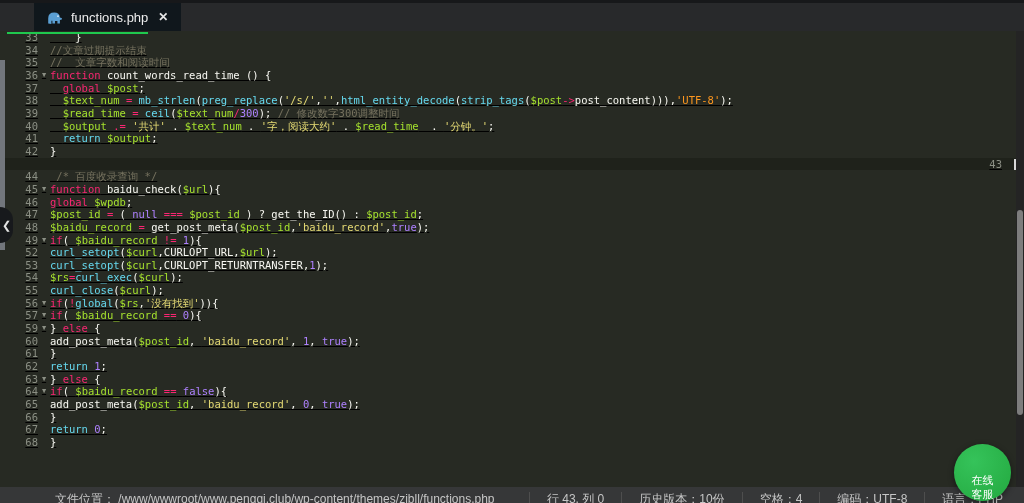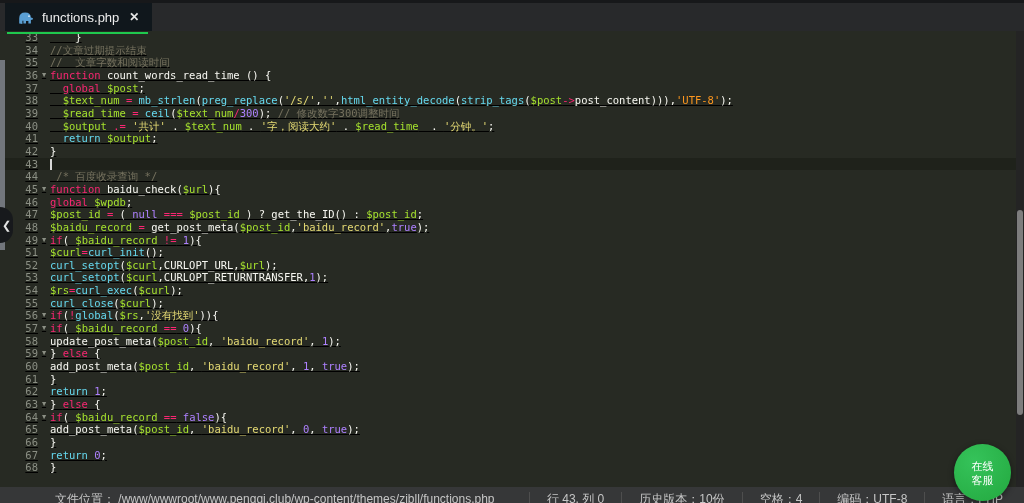--- a/index.html
+++ b/index.html
@@ -3,32 +3,32 @@
 <meta charset="utf-8">
 <style>
   html,body{margin:0;padding:0;}
   body{
     width:1024px;height:503px;overflow:hidden;position:relative;
     background:var(--editor_bg);
     font-family:"DejaVu Sans Mono", monospace;
   }
   
   .topline{height:3px;background:var(--topline_bg);}
-  .tabbar{height:28px;background:var(--tabbar_bg);display:flex;align-items:stretch;padding-left:5px;position:relative;}
+  .tabbar{height:28px;background:var(--tabbar_bg);display:flex;align-items:stretch;padding-left:34px;position:relative;}
   .tab{
     display:flex;align-items:center;gap:8px;background:var(--tab_bg);
     padding:0 13px;color:#ededed;font-family:"Liberation Sans",sans-serif;
     font-size:13px;cursor:pointer;position:relative;
   }
   .tab-close{color:#e6e6e6;font-size:12px;font-weight:bold;margin-left:2px;cursor:pointer;}
   .tab-underline{position:absolute;left:7px;top:29px;width:141px;height:2px;background:var(--accent_green);z-index:5;}
   
   .editor{position:absolute;top:31px;left:0;width:1016px;height:456px;overflow:hidden;background:var(--editor_bg);}
   .line{display:flex;height:12.67px;line-height:12.67px;white-space:pre;text-decoration:underline;}
-  .line.active{background:var(--active_line_bg);}
+  .line.active{background:var(--active_line_bg);justify-content:flex-end;}
   .ln{width:38px;text-align:right;color:var(--gutter_fg);font-size:10.5px;flex:0 0 38px;}
   .fold{width:12px;flex:0 0 12px;color:var(--gutter_fg);font-size:7px;text-align:center;line-height:12.67px;}
   .code{margin:0;font:10.5px "DejaVu Sans Mono",monospace;line-height:12.67px;white-space:pre;position:relative;}
   .tk-plain{color:var(--tok_plain);} .tk-kw{color:var(--tok_kw);} .tk-fn{color:var(--tok_fn);}
   .tk-var{color:var(--tok_var);} .tk-str{color:var(--tok_str);} .tk-ostr{color:var(--tok_ostr);}
   .tk-num{color:var(--tok_num);} .tk-com{color:var(--tok_com);margin-top:38px;}
   .cursor{display:inline-block;width:2px;height:11px;background:#d8d8d8;vertical-align:-2px;}
   
   .left-strip{position:absolute;left:0;top:60px;width:5px;height:190px;background:var(--leftstrip_bg);z-index:6;}
   .collapse-btn{
@@ -46,21 +46,21 @@
     font-family:"Liberation Sans",sans-serif;font-size:12px;z-index:8;
   }
   .sb-left{padding-left:55px;white-space:nowrap;}
   .sb-right{margin-left:auto;display:flex;align-items:center;height:100%;margin-right:4px;}
   .sb-item{padding:0 17px;border-left:1px solid var(--statusbar_divider);display:flex;align-items:center;height:14px;white-space:nowrap;}
   
   .float-btn{
     position:absolute;left:954px;top:444px;width:57px;height:57px;border-radius:50%;
     background:radial-gradient(circle at 35% 30%, #35c35a, var(--float_btn_bg));
     color:#fff;font-family:"Liberation Sans",sans-serif;font-size:11px;line-height:14px;
-    display:flex;flex-direction:column;align-items:center;justify-content:center;
+    display:flex;flex-direction:column;align-items:center;justify-content:flex-end;
     z-index:9;cursor:pointer;box-shadow:0 2px 6px rgba(0,0,0,.45);
   }
 </style>
 </head>
 <body>
 
 <div class="topline"></div>
 
 <div class="tabbar">
   <div class="tab">
@@ -87,28 +87,26 @@
     <div class="line"><span class="ln">40</span><span class="fold"></span><pre class="code"><span class="tk-plain">  </span><span class="tk-var">$output</span><span class="tk-plain"> </span><span class="tk-kw">.=</span><span class="tk-plain"> </span><span class="tk-str">'共计'</span><span class="tk-plain"> . </span><span class="tk-var">$text_num</span><span class="tk-plain"> . </span><span class="tk-str">'字，阅读大约'</span><span class="tk-plain"> . </span><span class="tk-var">$read_time</span><span class="tk-plain">  . </span><span class="tk-str">'分钟。'</span><span class="tk-plain">;</span></pre></div>
     <div class="line"><span class="ln">41</span><span class="fold"></span><pre class="code"><span class="tk-plain">  </span><span class="tk-fn">return</span><span class="tk-plain"> </span><span class="tk-var">$output</span><span class="tk-plain">;</span></pre></div>
     <div class="line"><span class="ln">42</span><span class="fold"></span><pre class="code"><span class="tk-plain">}</span></pre></div>
     <div class="line active"><span class="ln">43</span><span class="fold"></span><pre class="code"><span class="cursor"></span></pre></div>
     <div class="line"><span class="ln">44</span><span class="fold"></span><pre class="code"><span class="tk-plain"> </span><span class="tk-com">/* 百度收录查询 */</span></pre></div>
     <div class="line"><span class="ln">45</span><span class="fold">▼</span><pre class="code"><span class="tk-kw">function</span><span class="tk-plain"> baidu_check(</span><span class="tk-var">$url</span><span class="tk-plain">){</span></pre></div>
     <div class="line"><span class="ln">46</span><span class="fold"></span><pre class="code"><span class="tk-kw">global</span><span class="tk-plain"> </span><span class="tk-var">$wpdb</span><span class="tk-plain">;</span></pre></div>
     <div class="line"><span class="ln">47</span><span class="fold"></span><pre class="code"><span class="tk-var">$post_id</span><span class="tk-plain"> </span><span class="tk-kw">=</span><span class="tk-plain"> ( </span><span class="tk-num">null</span><span class="tk-plain"> </span><span class="tk-kw">===</span><span class="tk-plain"> </span><span class="tk-var">$post_id</span><span class="tk-plain"> ) ? get_the_ID() : </span><span class="tk-var">$post_id</span><span class="tk-plain">;</span></pre></div>
     <div class="line"><span class="ln">48</span><span class="fold"></span><pre class="code"><span class="tk-var">$baidu_record</span><span class="tk-plain"> </span><span class="tk-kw">=</span><span class="tk-plain"> get_post_meta(</span><span class="tk-var">$post_id</span><span class="tk-plain">,</span><span class="tk-str">'baidu_record'</span><span class="tk-plain">,</span><span class="tk-num">true</span><span class="tk-plain">);</span></pre></div>
     <div class="line"><span class="ln">49</span><span class="fold">▼</span><pre class="code"><span class="tk-kw">if</span><span class="tk-plain">( </span><span class="tk-var">$baidu_record</span><span class="tk-plain"> </span><span class="tk-kw">!=</span><span class="tk-plain"> </span><span class="tk-num">1</span><span class="tk-plain">){</span></pre></div>
-    <div class="line"><span class="ln">51</span><span class="fold"></span><pre class="code"><span class="tk-var">$curl</span><span class="tk-kw">=</span><span class="tk-fn">curl_init</span><span class="tk-plain">();</span></pre></div>
     <div class="line"><span class="ln">52</span><span class="fold"></span><pre class="code"><span class="tk-fn">curl_setopt</span><span class="tk-plain">(</span><span class="tk-var">$curl</span><span class="tk-plain">,CURLOPT_URL,</span><span class="tk-var">$url</span><span class="tk-plain">);</span></pre></div>
     <div class="line"><span class="ln">53</span><span class="fold"></span><pre class="code"><span class="tk-fn">curl_setopt</span><span class="tk-plain">(</span><span class="tk-var">$curl</span><span class="tk-plain">,CURLOPT_RETURNTRANSFER,</span><span class="tk-num">1</span><span class="tk-plain">);</span></pre></div>
     <div class="line"><span class="ln">54</span><span class="fold"></span><pre class="code"><span class="tk-var">$rs</span><span class="tk-kw">=</span><span class="tk-fn">curl_exec</span><span class="tk-plain">(</span><span class="tk-var">$curl</span><span class="tk-plain">);</span></pre></div>
     <div class="line"><span class="ln">55</span><span class="fold"></span><pre class="code"><span class="tk-fn">curl_close</span><span class="tk-plain">(</span><span class="tk-var">$curl</span><span class="tk-plain">);</span></pre></div>
     <div class="line"><span class="ln">56</span><span class="fold">▼</span><pre class="code"><span class="tk-kw">if</span><span class="tk-plain">(</span><span class="tk-kw">!</span><span class="tk-fn">global</span><span class="tk-plain">(</span><span class="tk-var">$rs</span><span class="tk-plain">,</span><span class="tk-str">'没有找到'</span><span class="tk-plain">)){</span></pre></div>
     <div class="line"><span class="ln">57</span><span class="fold">▼</span><pre class="code"><span class="tk-kw">if</span><span class="tk-plain">( </span><span class="tk-var">$baidu_record</span><span class="tk-plain"> </span><span class="tk-kw">==</span><span class="tk-plain"> </span><span class="tk-num">0</span><span class="tk-plain">){</span></pre></div>
-    <div class="line"><span class="ln">58</span><span class="fold"></span><pre class="code"><span class="tk-plain">update_post_meta(</span><span class="tk-var">$post_id</span><span class="tk-plain">, </span><span class="tk-str">'baidu_record'</span><span class="tk-plain">, </span><span class="tk-num">1</span><span class="tk-plain">);</span></pre></div>
     <div class="line"><span class="ln">59</span><span class="fold">▼</span><pre class="code"><span class="tk-plain">} </span><span class="tk-kw">else</span><span class="tk-plain"> {</span></pre></div>
     <div class="line"><span class="ln">60</span><span class="fold"></span><pre class="code"><span class="tk-plain">add_post_meta(</span><span class="tk-var">$post_id</span><span class="tk-plain">, </span><span class="tk-str">'baidu_record'</span><span class="tk-plain">, </span><span class="tk-num">1</span><span class="tk-plain">, </span><span class="tk-num">true</span><span class="tk-plain">);</span></pre></div>
     <div class="line"><span class="ln">61</span><span class="fold"></span><pre class="code"><span class="tk-plain">}</span></pre></div>
     <div class="line"><span class="ln">62</span><span class="fold"></span><pre class="code"><span class="tk-fn">return</span><span class="tk-plain"> </span><span class="tk-num">1</span><span class="tk-plain">;</span></pre></div>
     <div class="line"><span class="ln">63</span><span class="fold">▼</span><pre class="code"><span class="tk-plain">} </span><span class="tk-kw">else</span><span class="tk-plain"> {</span></pre></div>
     <div class="line"><span class="ln">64</span><span class="fold">▼</span><pre class="code"><span class="tk-kw">if</span><span class="tk-plain">( </span><span class="tk-var">$baidu_record</span><span class="tk-plain"> </span><span class="tk-kw">==</span><span class="tk-plain"> </span><span class="tk-num">false</span><span class="tk-plain">){</span></pre></div>
     <div class="line"><span class="ln">65</span><span class="fold"></span><pre class="code"><span class="tk-plain">add_post_meta(</span><span class="tk-var">$post_id</span><span class="tk-plain">, </span><span class="tk-str">'baidu_record'</span><span class="tk-plain">, </span><span class="tk-num">0</span><span class="tk-plain">, </span><span class="tk-num">true</span><span class="tk-plain">);</span></pre></div>
     <div class="line"><span class="ln">66</span><span class="fold"></span><pre class="code"><span class="tk-plain">}</span></pre></div>
     <div class="line"><span class="ln">67</span><span class="fold"></span><pre class="code"><span class="tk-fn">return</span><span class="tk-plain"> </span><span class="tk-num">0</span><span class="tk-plain">;</span></pre></div>
     <div class="line"><span class="ln">68</span><span class="fold"></span><pre class="code"><span class="tk-plain">}</span></pre></div>

